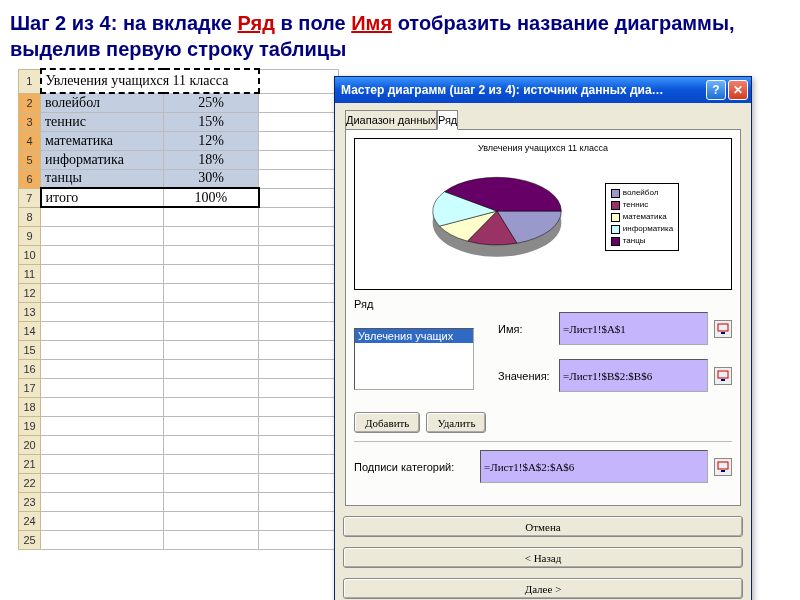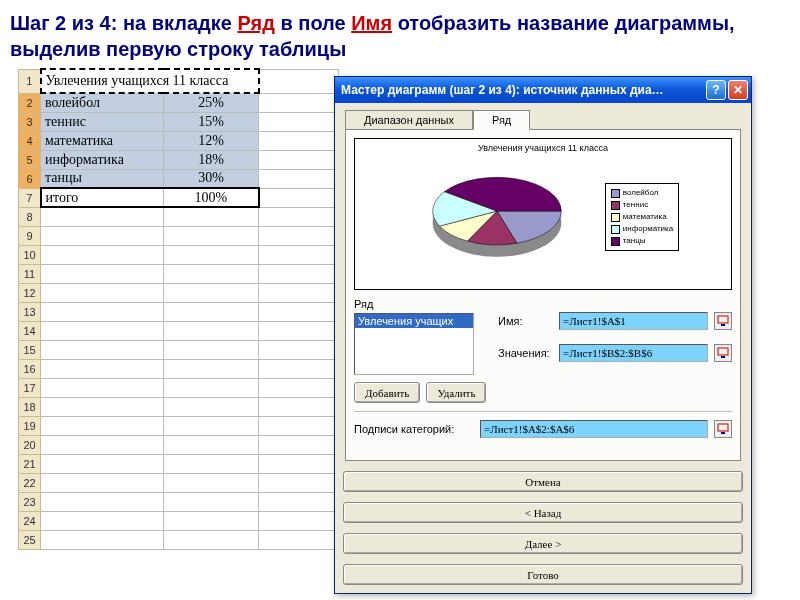--- a/index.html
+++ b/index.html
@@ -23,39 +23,39 @@
   .sheet .cbl { width: 80px; }
   
   .dialog { position: absolute; top: 8px; left: 316px; width: 418px; background: #ece9d8; border: 1px solid #0a246a; font-family: Tahoma, Arial; font-size: 11px; box-shadow: 2px 2px 6px rgba(0,0,0,0.3); }
   .titlebar { background: linear-gradient(to bottom,#3a95ff,#0a53d6 50%,#0846c8); color: #fff; height: 26px; display: flex; align-items: center; padding: 0 3px 0 6px; font-weight: bold; font-size: 12px; }
   .titlebar .ttl { flex: 1; white-space: nowrap; overflow: hidden; text-overflow: ellipsis; }
   .winbtn { width: 20px; height: 20px; margin-left: 2px; border: 1px solid #fff; border-radius: 3px; display: flex; align-items: center; justify-content: center; font-weight: bold; font-size: 12px; cursor: pointer; }
   .winbtn.help { background: linear-gradient(#6db3ff,#1a6dd6); color:#fff;}
   .winbtn.close { background: linear-gradient(#f08070,#d04020); color:#fff;}
   .dlgbody { padding: 6px 10px 2px 10px; }
   .tabs { display: flex; margin-bottom: 0; }
-  .tab { padding: 3px 18px; border: 1px solid #888; background: #ece9d8; position: relative; top: 1px; cursor: pointer; }
+  .tab { padding: 3px 0; border: 1px solid #888; background: #ece9d8; position: relative; top: 1px; cursor: pointer; }
   .tab.active { background: #fcfcfa; border-bottom: 1px solid #fcfcfa; }
   .tabpanel { border: 1px solid #888; background: #fcfcfa; padding: 8px; }
   .chartpreview { border: 1px solid #000; background: #fff; padding: 4px; height: 152px; position: relative; }
   .chartpreview .ctitle { text-align: center; font-size: 9px; margin-bottom: 4px; }
   .piewrap { display: flex; align-items: center; justify-content: center; gap: 18px; height: 120px;}
   .pie3d { width: 180px; height: 110px; position: relative; }
   .pie3d svg { width: 100%; height: 100%; }
   .legendbox { border: 1px solid #000; padding: 3px 5px; font-size: 8px; line-height: 1.5; }
   .legendbox .li { display:flex; align-items:center; gap:3px; white-space: nowrap;}
   .legendbox .sw { width:9px; height:9px; border:1px solid #000; display:inline-block;}
   .section-label { margin: 8px 0 2px 0; }
   .rowflex { display:flex; align-items:center; gap:24px; margin-bottom:6px;}
   .serieslist { width: 120px; height: 62px; border: 1px inset #aaa; background:#fff; font-size:11px; overflow:hidden;}
   .serieslist .selitem { background:#316ac5; color:#fff; padding:1px 3px; white-space: nowrap; overflow: hidden;}
   .fieldcol { flex:1; }
   .fieldrow { display:flex; align-items:center; gap:6px; margin-bottom:14px;}
   .fieldrow label { width:55px; }
-  .textin { flex:1; height:18px; border:1px inset #aaa; padding:1px 3px; background:#7dd3fc; font-family:Tahoma; font-size:11px;}
+  .textin { flex:1; height:33px; border:1px inset #aaa; padding:1px 3px; background:#c4b5fd; font-family:Tahoma; font-size:11px;}
   .refbtn { width:18px; height:18px; border:1px solid #888; background:#efefef; display:flex; align-items:center; justify-content:center; cursor:pointer;}
   .refbtn svg { width:12px; height:12px;}
   .btnrow { display:flex; gap:6px; }
   .btn { height:21px; padding:0 10px; border:1px solid #888; background:#ece9d8; cursor:pointer; font-family:Tahoma; font-size:11px; border-radius:3px; box-shadow: inset 1px 1px 0 #fff, inset -1px -1px 0 #aaa;}
   .hr { border:0; border-top:1px solid #bbb; margin:8px 0;}
   .footer { display:flex; justify-content:flex-end; gap:10px; padding:8px;flex-direction:column;}
   .footer .btn { min-width:70px;}
 </style>
 </head>
 <body>

